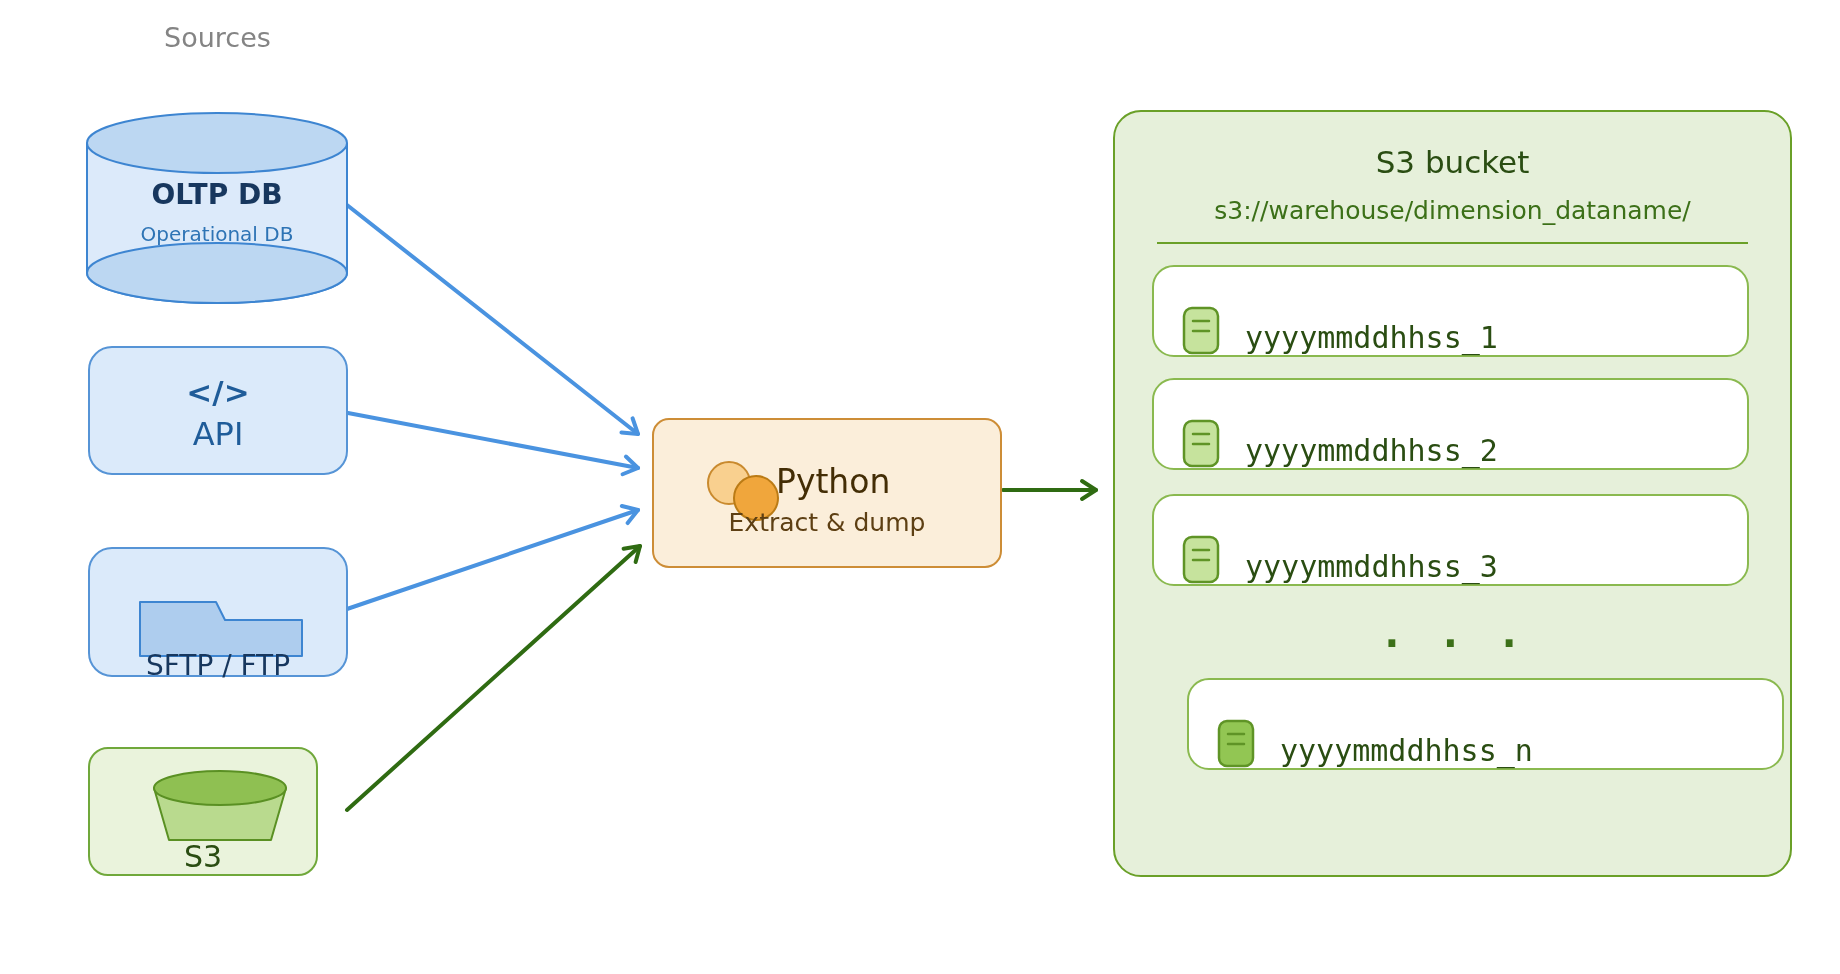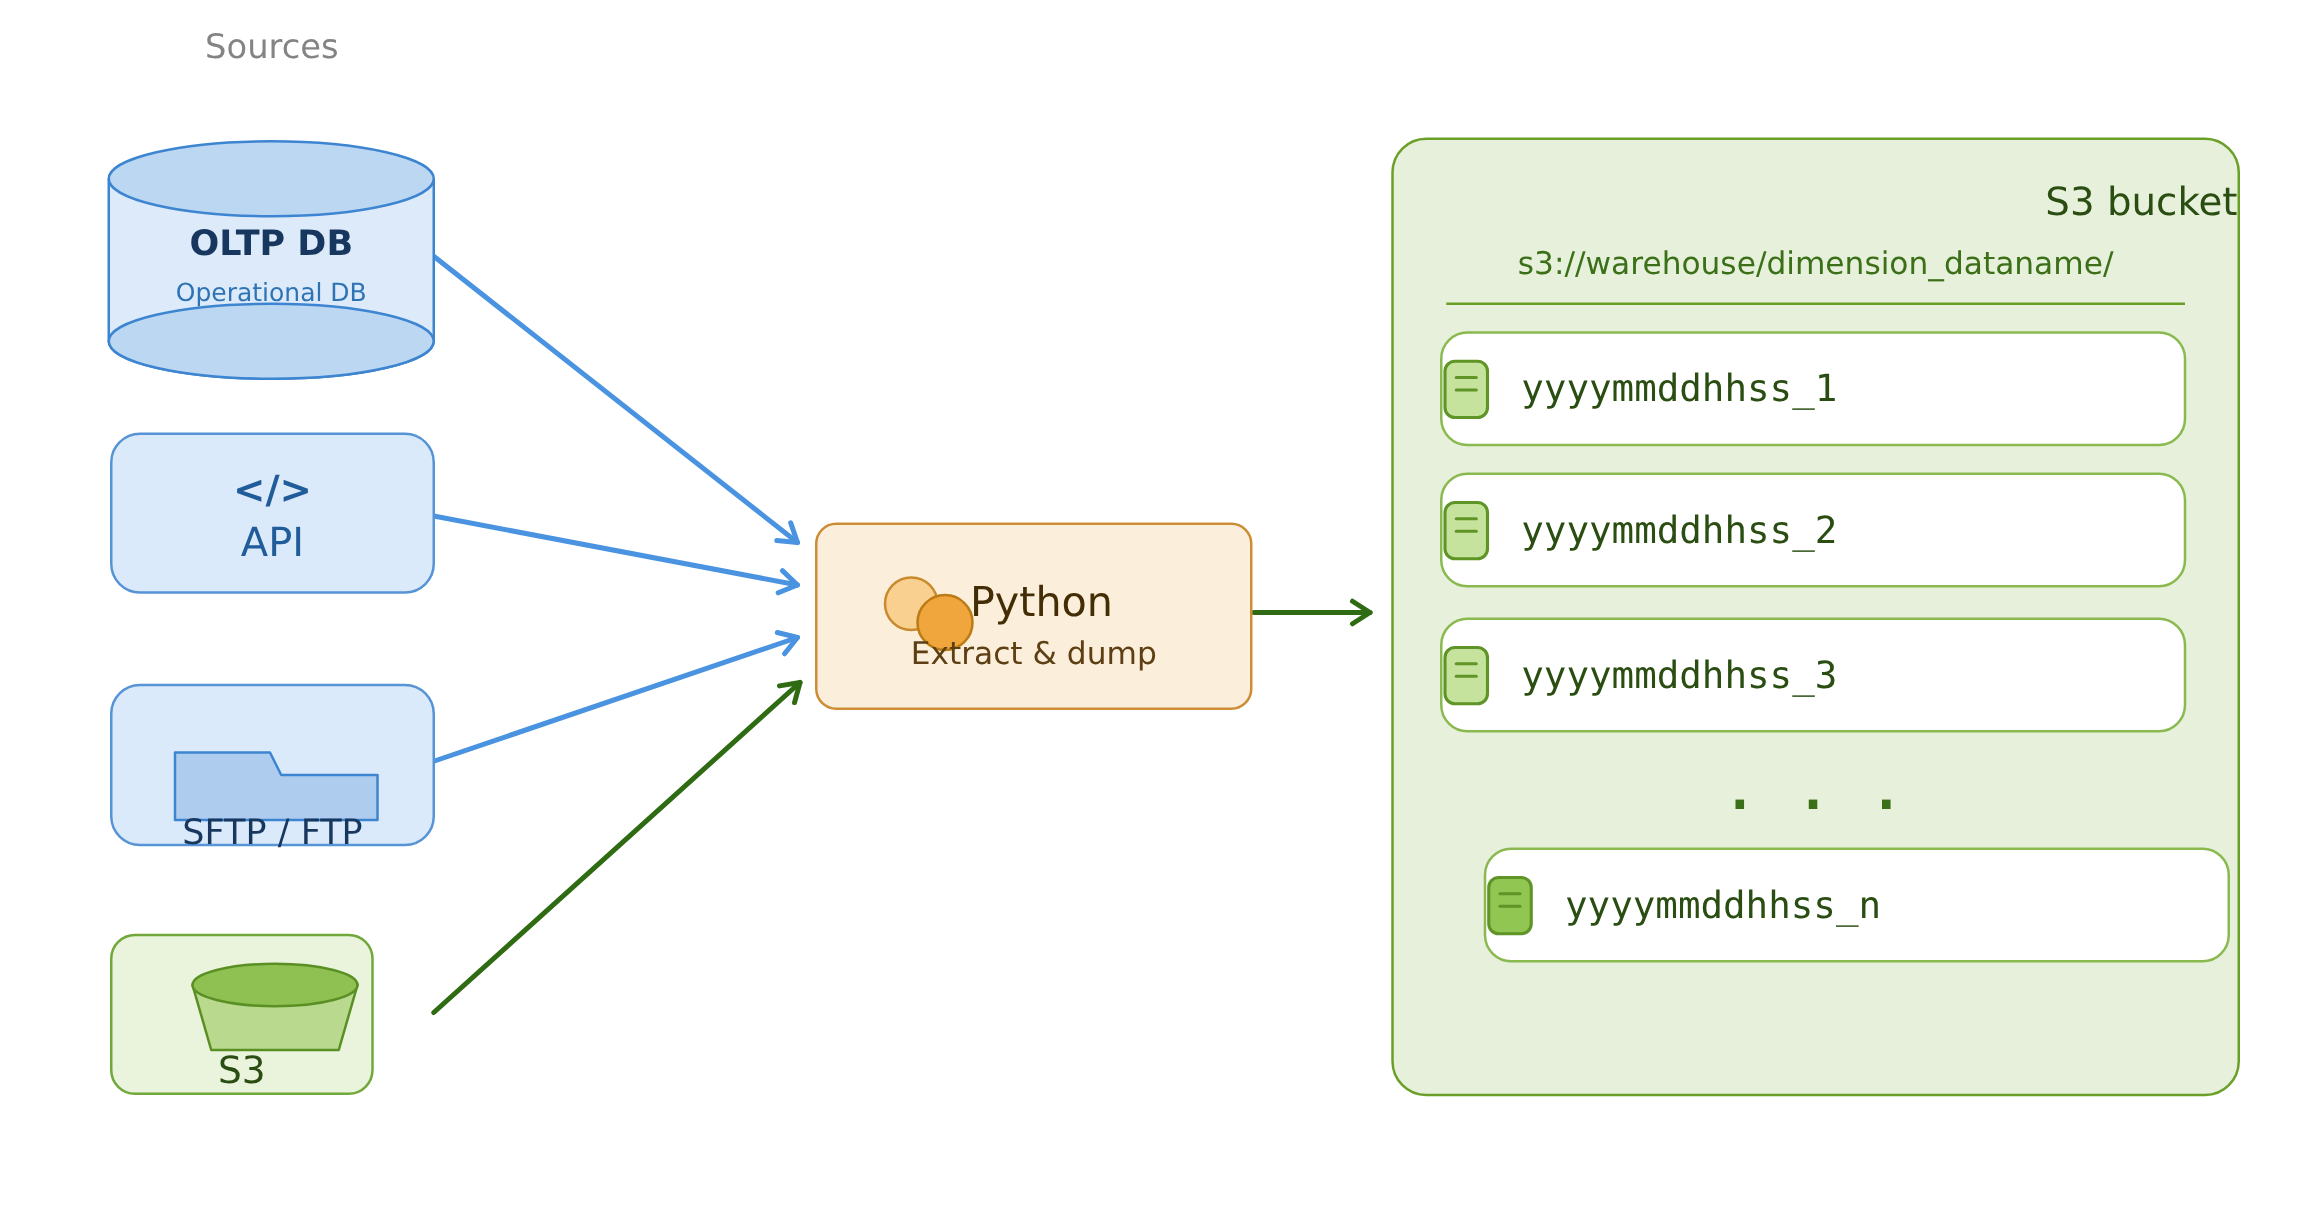--- a/index.html
+++ b/index.html
@@ -30,21 +30,21 @@
     justify-content:center;padding-top:10px;}
   .api-glyph{font-size:31px;font-weight:bold;color:var(--blue-text,#1f5c99);line-height:1.2;}
   .api-label{font-size:32px;color:var(--blue-text,#1f5c99);line-height:1.45;}
 
   .sftp-box{top:547px;height:130px;}
   .folder-svg{position:absolute;left:48px;top:51px;}
   .folder-shape{fill:var(--folder-fill,#aecdee);stroke:var(--cyl-border,#4a8fd3);stroke-width:2;stroke-linejoin:round;}
   .sftp-label{position:absolute;left:0;top:100px;width:100%;text-align:center;
     font-size:28px;color:var(--navy-text,#17375e);}
 
-  .green-box{position:absolute;left:88px;top:747px;width:211px;height:129px;
+  .green-box{position:absolute;left:88px;top:747px;width:230px;height:129px;
     background:var(--green-node-fill,#eaf3dc);border:2px solid var(--green-node-border,#70a83b);
     border-radius:20px;box-sizing:border-box;}
   .bucket-svg{position:absolute;left:62px;top:19px;}
   .bucket-body{fill:var(--bucket-body,#b9da8e);stroke:var(--bucket-border,#5a9023);stroke-width:2;stroke-linejoin:round;}
   .bucket-top{fill:var(--bucket-top,#8fc052);stroke:var(--bucket-border,#5a9023);stroke-width:2;}
   .s3-label{position:absolute;left:0;top:90px;width:100%;text-align:center;
     font-size:30px;color:var(--dark-green-text,#2a4d12);}
 
   
   .python-box{position:absolute;left:652px;top:418px;width:350px;height:150px;
@@ -57,29 +57,29 @@
     border:2px solid #bb7b15;}
   .py-title{position:absolute;left:122px;top:42px;width:210px;font-size:33px;
     color:var(--brown-text,#432d05);}
   .py-sub{position:absolute;left:0;top:88px;width:100%;text-align:center;font-size:25px;
     color:#5d3f13;}
 
   
   .panel{position:absolute;left:1113px;top:110px;width:679px;height:767px;
     background:var(--panel-fill,#e6f0da);border:2px solid var(--panel-border,#6aa028);
     border-radius:28px;box-sizing:border-box;}
-  .panel-title{position:absolute;left:0;top:32px;width:100%;text-align:right;
+  .panel-title{position:absolute;left:0;top:32px;width:100%;text-align:center;
     font-size:31px;color:var(--dark-green-text,#2a4d12);}
   .panel-sub{position:absolute;left:0;top:84px;width:100%;text-align:center;
     font-size:25px;color:var(--green-text,#3c7018);}
   .panel-divider{position:absolute;left:42px;right:42px;top:130px;height:0;
     border-top:2px solid var(--panel-border,#6aa028);}
   .file-row{position:absolute;left:37px;width:597px;height:92px;background:#ffffff;
     border:2px solid var(--row-border,#8ab94f);border-radius:22px;box-sizing:border-box;
-    display:flex;align-items:center;gap:25px;}
+    display:flex;align-items:flex-end;padding-left:28px;gap:25px;}
   .row-1{top:153px;} .row-2{top:266px;} .row-3{top:382px;} .row-n{top:566px;margin-left:35px;}
   .file-icon-rect{fill:var(--file-icon-fill,#c6e39d);stroke:var(--file-icon-border,#5f9426);stroke-width:2.5;}
   .hl .file-icon-rect{fill:var(--file-icon-fill-highlight,#92c653);}
   .file-icon-line{stroke:var(--file-icon-border,#5f9426);stroke-width:2.5;stroke-linecap:round;fill:none;}
   .file-label{font-family:"DejaVu Sans Mono","Liberation Mono",monospace;font-size:30px;
     color:var(--dark-green-text,#2a4d12);}
   .ellipsis-row{position:absolute;left:0;top:478px;width:100%;height:84px;
     display:flex;align-items:center;justify-content:center;
     font-family:"DejaVu Sans Mono","Liberation Mono",monospace;font-weight:bold;
     font-size:42px;color:var(--green-text,#3c7018);letter-spacing:4px;}

